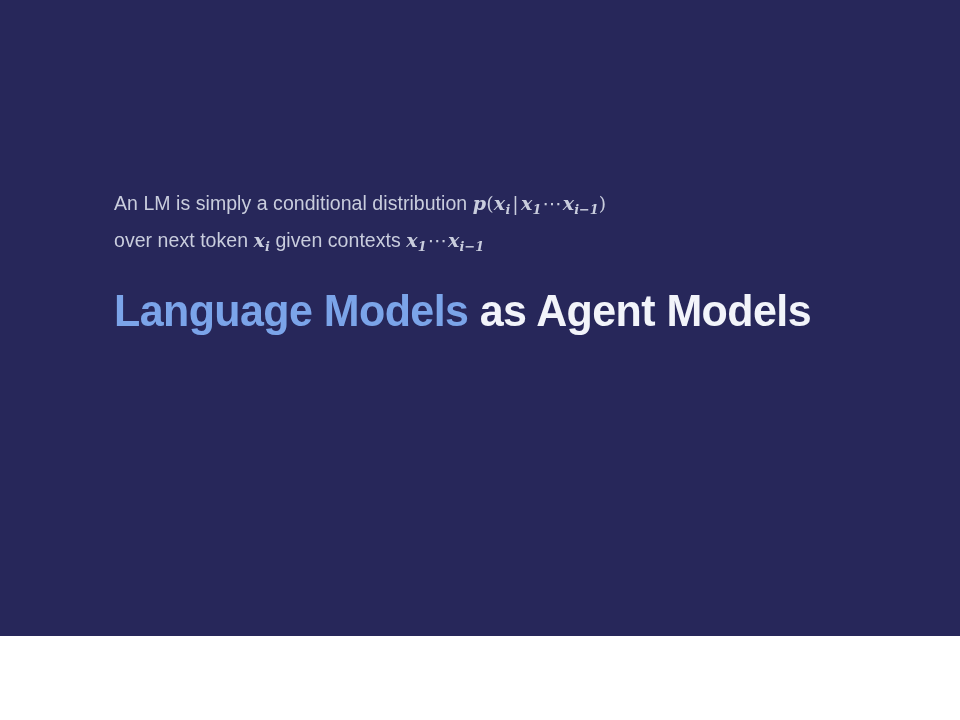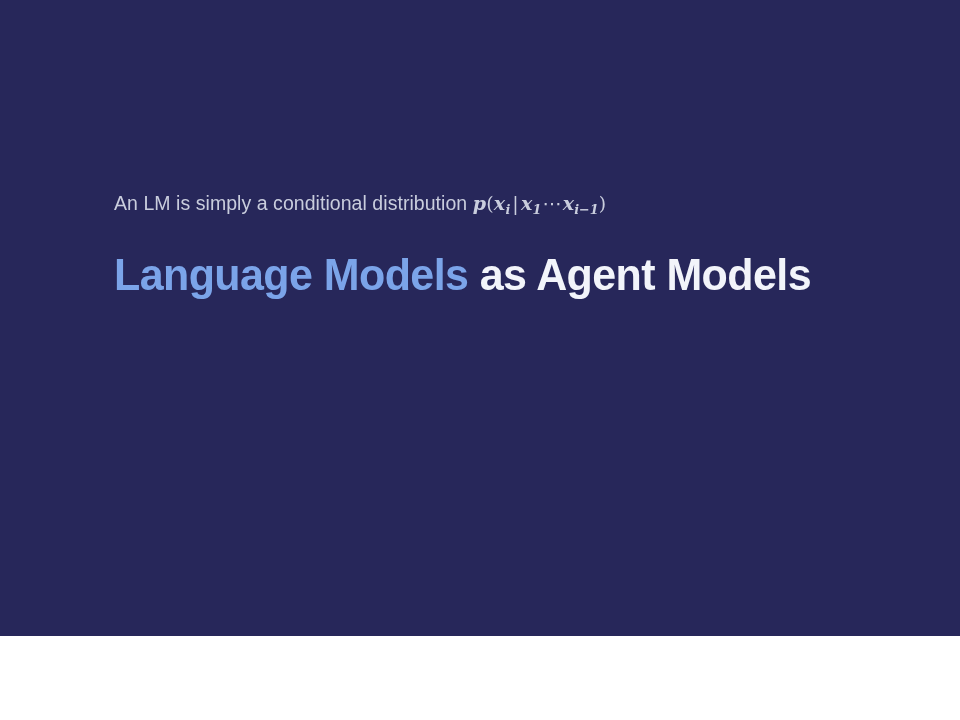--- a/index.html
+++ b/index.html
@@ -98,20 +98,21 @@
 <body>
 
 <div class="slide">
 
   <div class="content-block">
 
     <div class="subtitle">
 
       <span class="subtitle-line"><span>An LM is simply a conditional distribution </span><span class="math"><span>p</span><span class="up">(</span><span>x</span><sub>i</sub><span class="thin"></span><span class="up">|</span><span class="thin"></span><span>x</span><sub>1</sub><span class="dots">⋯</span><span>x</span><sub>i−1</sub><span class="up">)</span></span></span>
 
+      <span class="subtitle-line"><span>over next token </span><span class="math"><span>x</span><sub>i</sub></span><span> given contexts </span><span class="math"><span>x</span><sub>1</sub><span class="dots">⋯</span><span>x</span><sub>i−1</sub></span></span>
 
     </div>
 
     <div class="title"><span class="title-accent">Language Models</span><span class="title-plain"> as Agent Models</span></div>
 
   </div>
 
 </div>
 
 </body></html>

